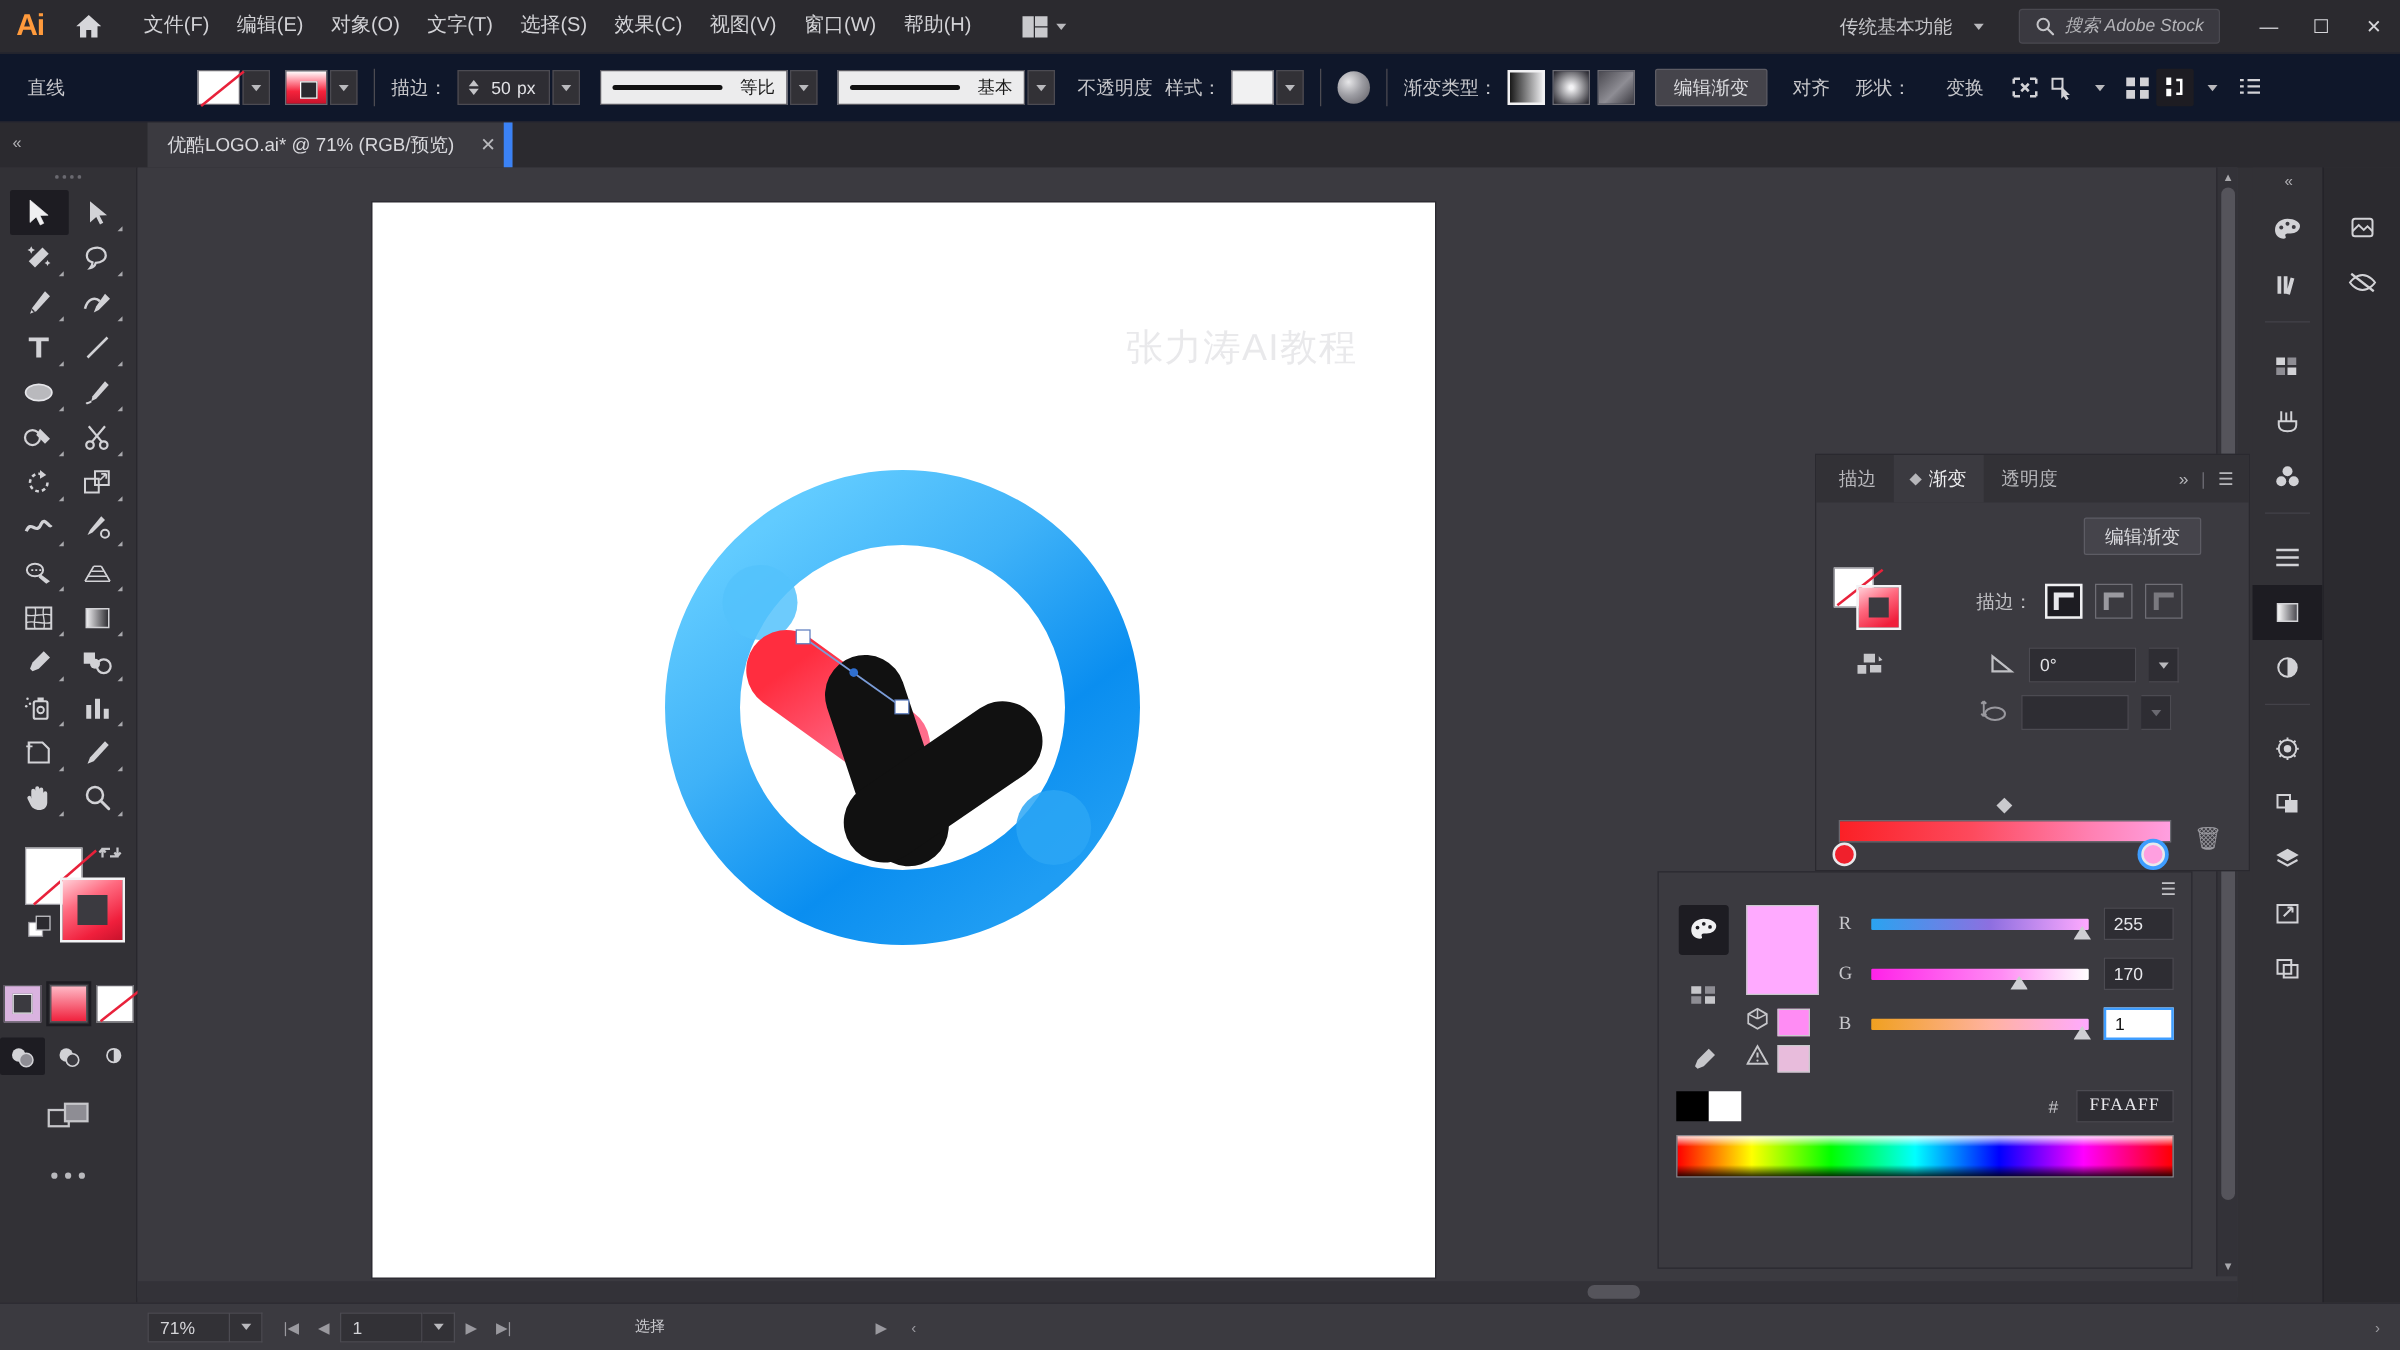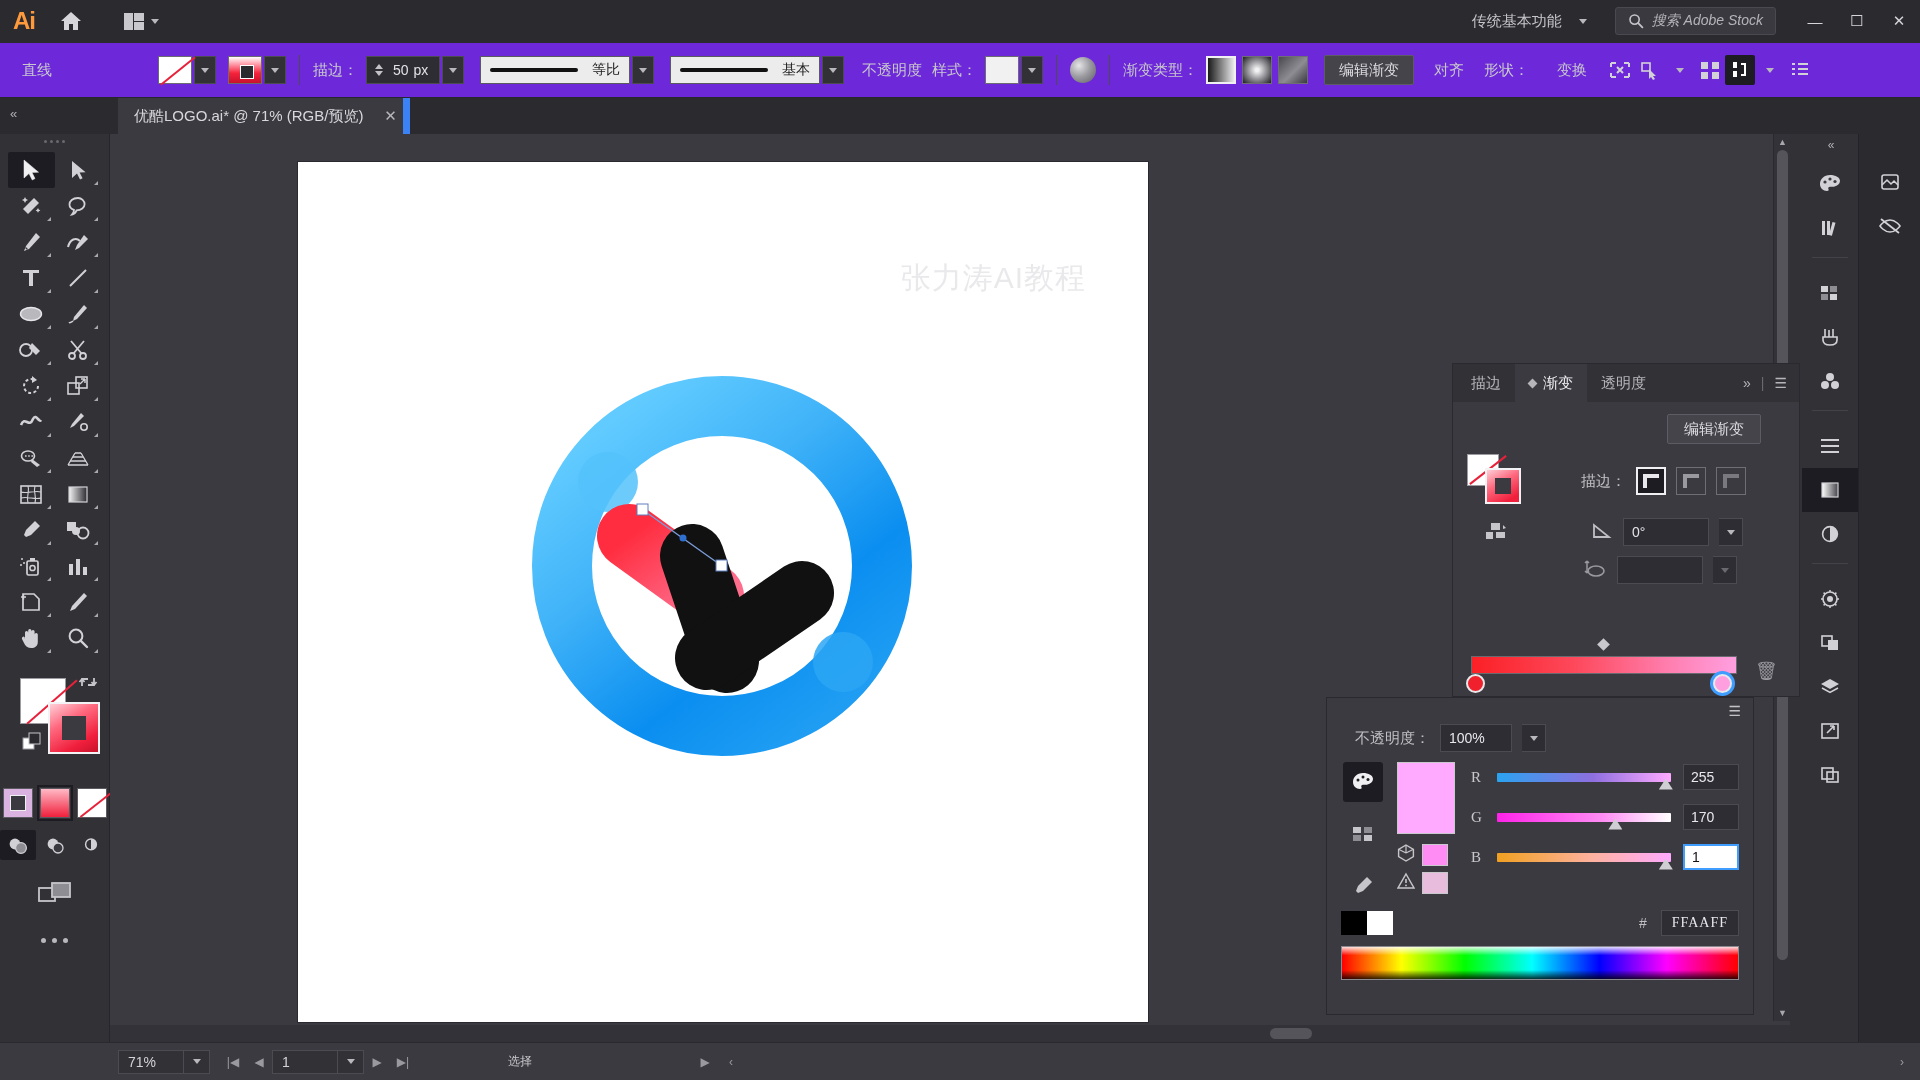--- a/index.html
+++ b/index.html
@@ -25,21 +25,21 @@
   .caret{width:0;height:0;border-left:4px solid transparent;border-right:4px solid transparent;border-top:5px solid #b9b9bd;}
   .menu-right{margin-left:auto;display:flex;align-items:center;height:42px;}
   .workspace{font-size:15px;color:#c6c6ca;padding-right:6px;}
   .ws-wrap{display:flex;align-items:center;gap:11px;padding:0 14px;}
   .stock-search{display:flex;align-items:center;gap:8px;background:#3a3940;border:1px solid #4a4950;border-radius:3px;height:28px;padding:0 12px;margin-left:14px;font-style:italic;}
   .stock-search span{font-size:14px;color:#b4b4b8;}
   .wincontrols{display:flex;align-items:center;margin-left:18px;}
   .wb{width:42px;height:42px;display:flex;align-items:center;justify-content:center;color:#d6d6da;font-size:15px;}
 
   
-  .ctrlbar{position:absolute;left:0;top:42px;width:1920px;height:56px;background:#6d28d9;border-top:1px solid #2b2a2f;border-bottom:1px solid #282730;display:flex;align-items:center;padding-left:22px;gap:0;}
+  .ctrlbar{position:absolute;left:0;top:42px;width:1920px;height:56px;background:#0f172a;border-top:1px solid #2b2a2f;border-bottom:1px solid #282730;display:flex;align-items:center;padding-left:22px;gap:0;}
   .ctrl-label{font-size:15px;color:#c8c8cc;white-space:nowrap;}
   .sep{width:1px;height:30px;background:#4c4b52;margin:0 13px;}
   .swatch-box{width:34px;height:28px;border:1px solid #6c6b72;background:#fff;position:relative;}
   .swatch-none{background:#fff;}
   .swatch-none:after{content:"";position:absolute;left:-3px;top:50%;width:44px;height:2px;background:#e8213a;transform:rotate(-39deg);transform-origin:center;}
   .swatch-grad{background:linear-gradient(180deg,#ffffff 0%,#ff9aa8 28%,#f5233c 62%,#c8122b 100%);}
   .swatch-grad:after{content:"";position:absolute;left:11px;top:8px;width:12px;height:12px;background:#2b2a2f;border:1px solid #fff;}
   .dd-btn{width:22px;height:28px;background:#323136;border:1px solid #4c4b52;display:flex;align-items:center;justify-content:center;margin-left:2px;}
   .spin{display:flex;flex-direction:column;gap:2px;margin-right:5px;}
   .spin i{width:0;height:0;border-left:4px solid transparent;border-right:4px solid transparent;}
@@ -182,20 +182,31 @@
 <body>
 
 <div class="app">
 
   <div class="menubar">
     <div class="ai-logo">Ai</div>
     <div class="home-btn">
       <svg width="24" height="22" viewBox="0 0 24 22">
           <path d="M12 2 L22 11 L19 11 L19 20 L14 20 L14 14 L10 14 L10 20 L5 20 L5 11 L2 11 Z" fill="#d6d6da"></path>
         </svg>
+    </div>
+    <div class="menu-items">
+      <div class="menu-item">文件(F)</div>
+      <div class="menu-item">编辑(E)</div>
+      <div class="menu-item">对象(O)</div>
+      <div class="menu-item">文字(T)</div>
+      <div class="menu-item">选择(S)</div>
+      <div class="menu-item">效果(C)</div>
+      <div class="menu-item">视图(V)</div>
+      <div class="menu-item">窗口(W)</div>
+      <div class="menu-item">帮助(H)</div>
     </div>
     <div class="arrange-btn">
       <span class="arrange-grid">
           <i class="r"></i>
           <i></i>
           <i></i>
         </span>
       <span class="caret"></span>
     </div>
     <div class="menu-right">
@@ -832,27 +843,20 @@
       <div class="stop a"></div>
       <div class="stop b"></div>
       <div class="trash">🗑</div>
     </div>
   </div>
 
   <div class="colorpanel">
     <div class="cp-top">
       <span class="cp-menu">☰</span>
     </div>
-    <div class="cp-op">
-      <span class="lbl">不透明度：</span>
-      <div class="opfield">100%</div>
-      <div class="ddsm">
-          <span class="caret"></span>
-        </div>
-    </div>
 
     <div class="cp-main">
       <div class="cp-left">
         <div class="cpbtn">
           <svg width="24" height="22" viewBox="0 0 24 22">
               <path d="M12 2C6 2 2 6 2 11c0 4 3 7 7 7 1.6 0 2-1 1.4-2-.6-1.2.3-2.2 1.6-2.2h2.4c4 0 7.6-2.4 7.6-6C22 4.6 17.6 2 12 2z" fill="#f0f0f2"></path>
               <circle cx="7" cy="9" r="1.5" fill="#1d1c22"></circle>
               <circle cx="12" cy="6" r="1.5" fill="#1d1c22"></circle>
               <circle cx="17" cy="8.5" r="1.5" fill="#1d1c22"></circle>
             </svg>

